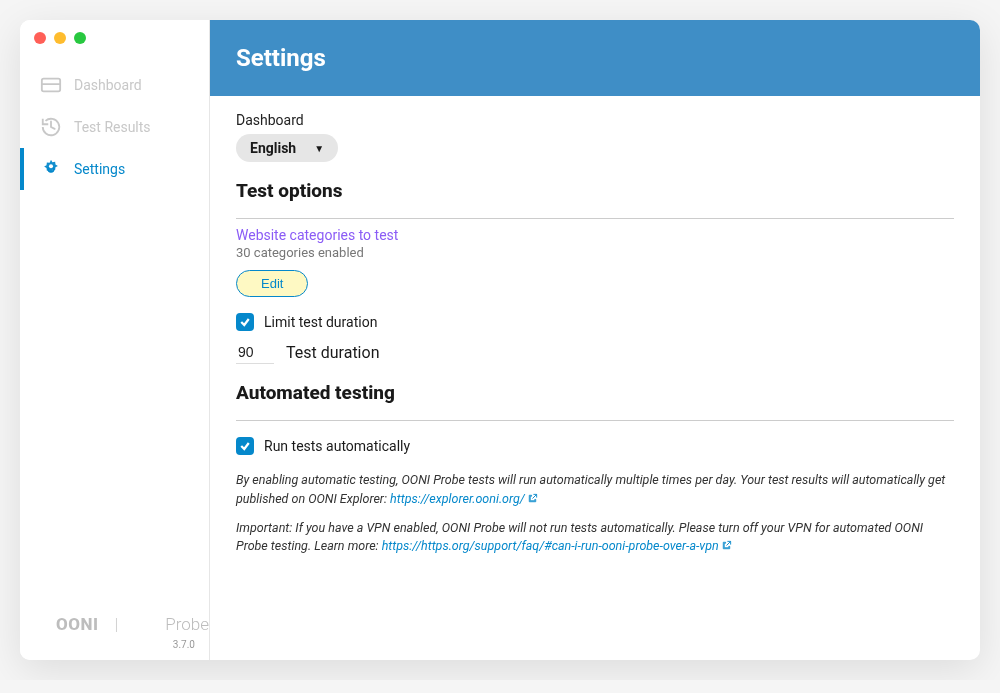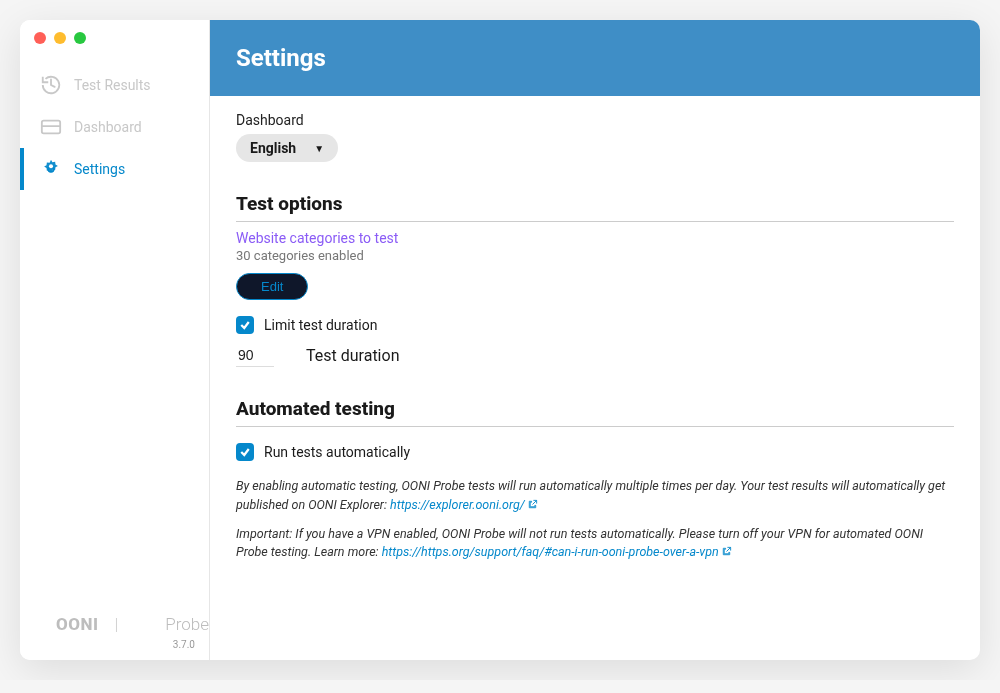--- a/index.html
+++ b/index.html
@@ -137,22 +137,22 @@
     cursor: pointer;
     gap: 18px;
     font-weight: bold;
   }
   .select-pill .caret {
     font-size: 10px;
   }
   h2.section {
     font-size: 19px;
     font-weight: 800;
-    margin-top: 30px;
-    padding-bottom: 6px;
+    margin-top: 17px;
+    padding-bottom: 16px;
     border-bottom: 1px solid #ccc;
   }
   h3.subsection {
     font-size: 15px;
     font-weight: 700;
     margin-top: 16px;
   }
   .plain {
     font-size: 14px;
     color: #8b5cf6;
@@ -161,21 +161,21 @@
   .subtext {
     font-size: 13px;
     color: #777;
     margin-top: 2px;
   }
   .pill-button {
     display: inline-block;
     margin-top: 10px;
     border: 1.5px solid #0588cb;
     color: #0588cb;
-    background: #0f172a;
+    background: #fef9c3;
     border-radius: 18px;
     padding: 5px 24px;
     font-size: 13px;
     cursor: pointer;
   }
   .check-row {
     display: flex;
     align-items: center;
     gap: 10px;
     margin-top: 16px;
@@ -195,21 +195,21 @@
   .checkbox svg {
     width: 12px;
     height: 12px;
     stroke: #fff;
     stroke-width: 3;
     fill: none;
   }
   .duration-row {
     display: flex;
     align-items: center;
-    gap: 32px;
+    gap: 12px;
     margin-top: 10px;
   }
   .num-input {
     width: 38px;
     border: none;
     border-bottom: 1px solid #ddd;
     font-size: 14px;
     padding: 3px 2px;
     text-align: left;
     color: #222;
@@ -237,34 +237,34 @@
 
 <div class="window">
 
   <div class="titlebar">
     <div class="traffic-light tl-close"></div>
     <div class="traffic-light tl-min"></div>
     <div class="traffic-light tl-max"></div>
   </div>
 
   <div class="sidebar">
+    <div class="sidebar-item">
+      <svg viewBox="0 0 24 24">
+        <rect x="2" y="5" width="20" height="14" rx="2" fill="none" stroke="currentColor" stroke-width="2"></rect>
+        <line x1="2" y1="11" x2="22" y2="11" stroke="currentColor" stroke-width="2"></line>
+      </svg>
+      <span>Dashboard</span>
+    </div>
     <div class="sidebar-item">
       <svg viewBox="0 0 24 24">
         <path d="M12 6 L12 12 L16 14" fill="none" stroke="currentColor" stroke-width="2" stroke-linecap="round"></path>
         <path d="M3 12 a9 9 0 1 0 3 -6.7" fill="none" stroke="currentColor" stroke-width="2"></path>
         <polyline points="3,3 3,9 9,9" fill="none" stroke="currentColor" stroke-width="2"></polyline>
       </svg>
       <span>Test Results</span>
-    </div>
-    <div class="sidebar-item">
-      <svg viewBox="0 0 24 24">
-        <rect x="2" y="5" width="20" height="14" rx="2" fill="none" stroke="currentColor" stroke-width="2"></rect>
-        <line x1="2" y1="11" x2="22" y2="11" stroke="currentColor" stroke-width="2"></line>
-      </svg>
-      <span>Dashboard</span>
     </div>
     <div class="sidebar-item active">
       <svg viewBox="0 0 24 24">
         <circle cx="12" cy="12" r="3" fill="none" stroke="currentColor" stroke-width="2"></circle>
         <path d="M12 2 l1.5 2.6 3-0.4 0.4 3 2.6 1.5-2.6 1.5-0.4 3-3-0.4L12 16l-1.5-2.6-3 0.4-0.4-3L4.5 9.3l2.6-1.5 0.4-3 3 0.4z" fill="currentColor" opacity="0.95"></path>
         <circle cx="12" cy="9" r="2.2" fill="#fff"></circle>
       </svg>
       <span>Settings</span>
     </div>
 

